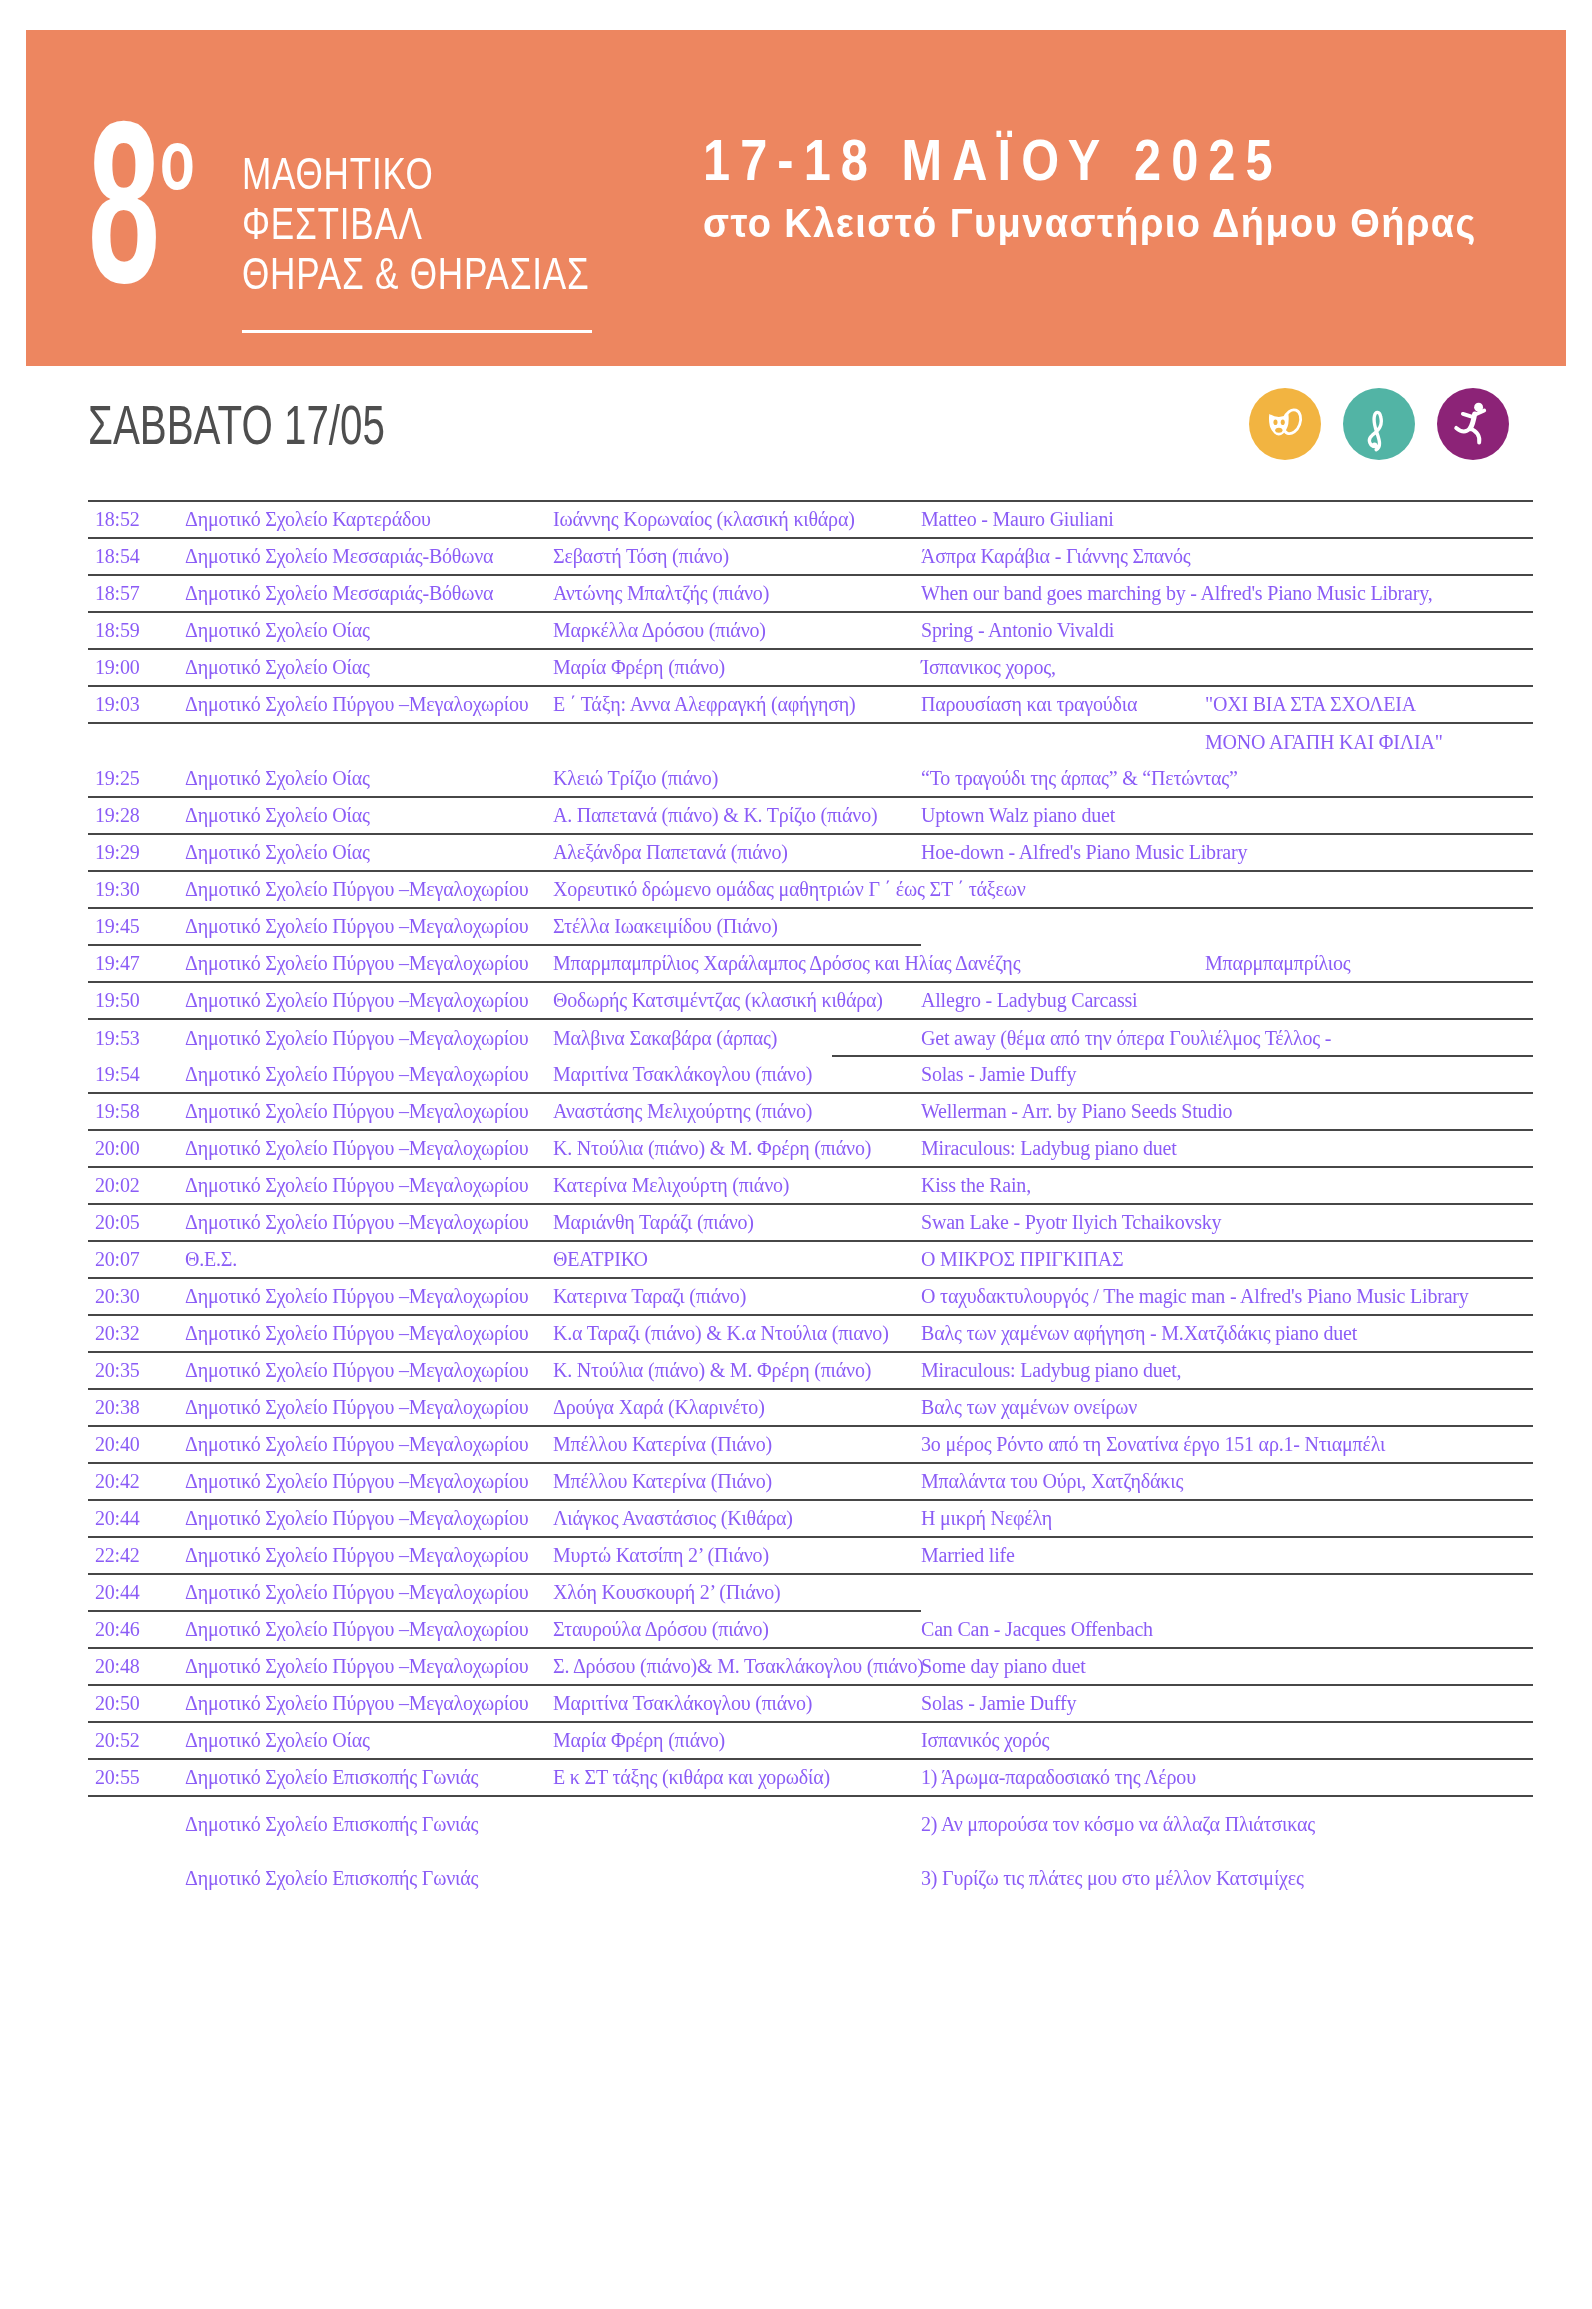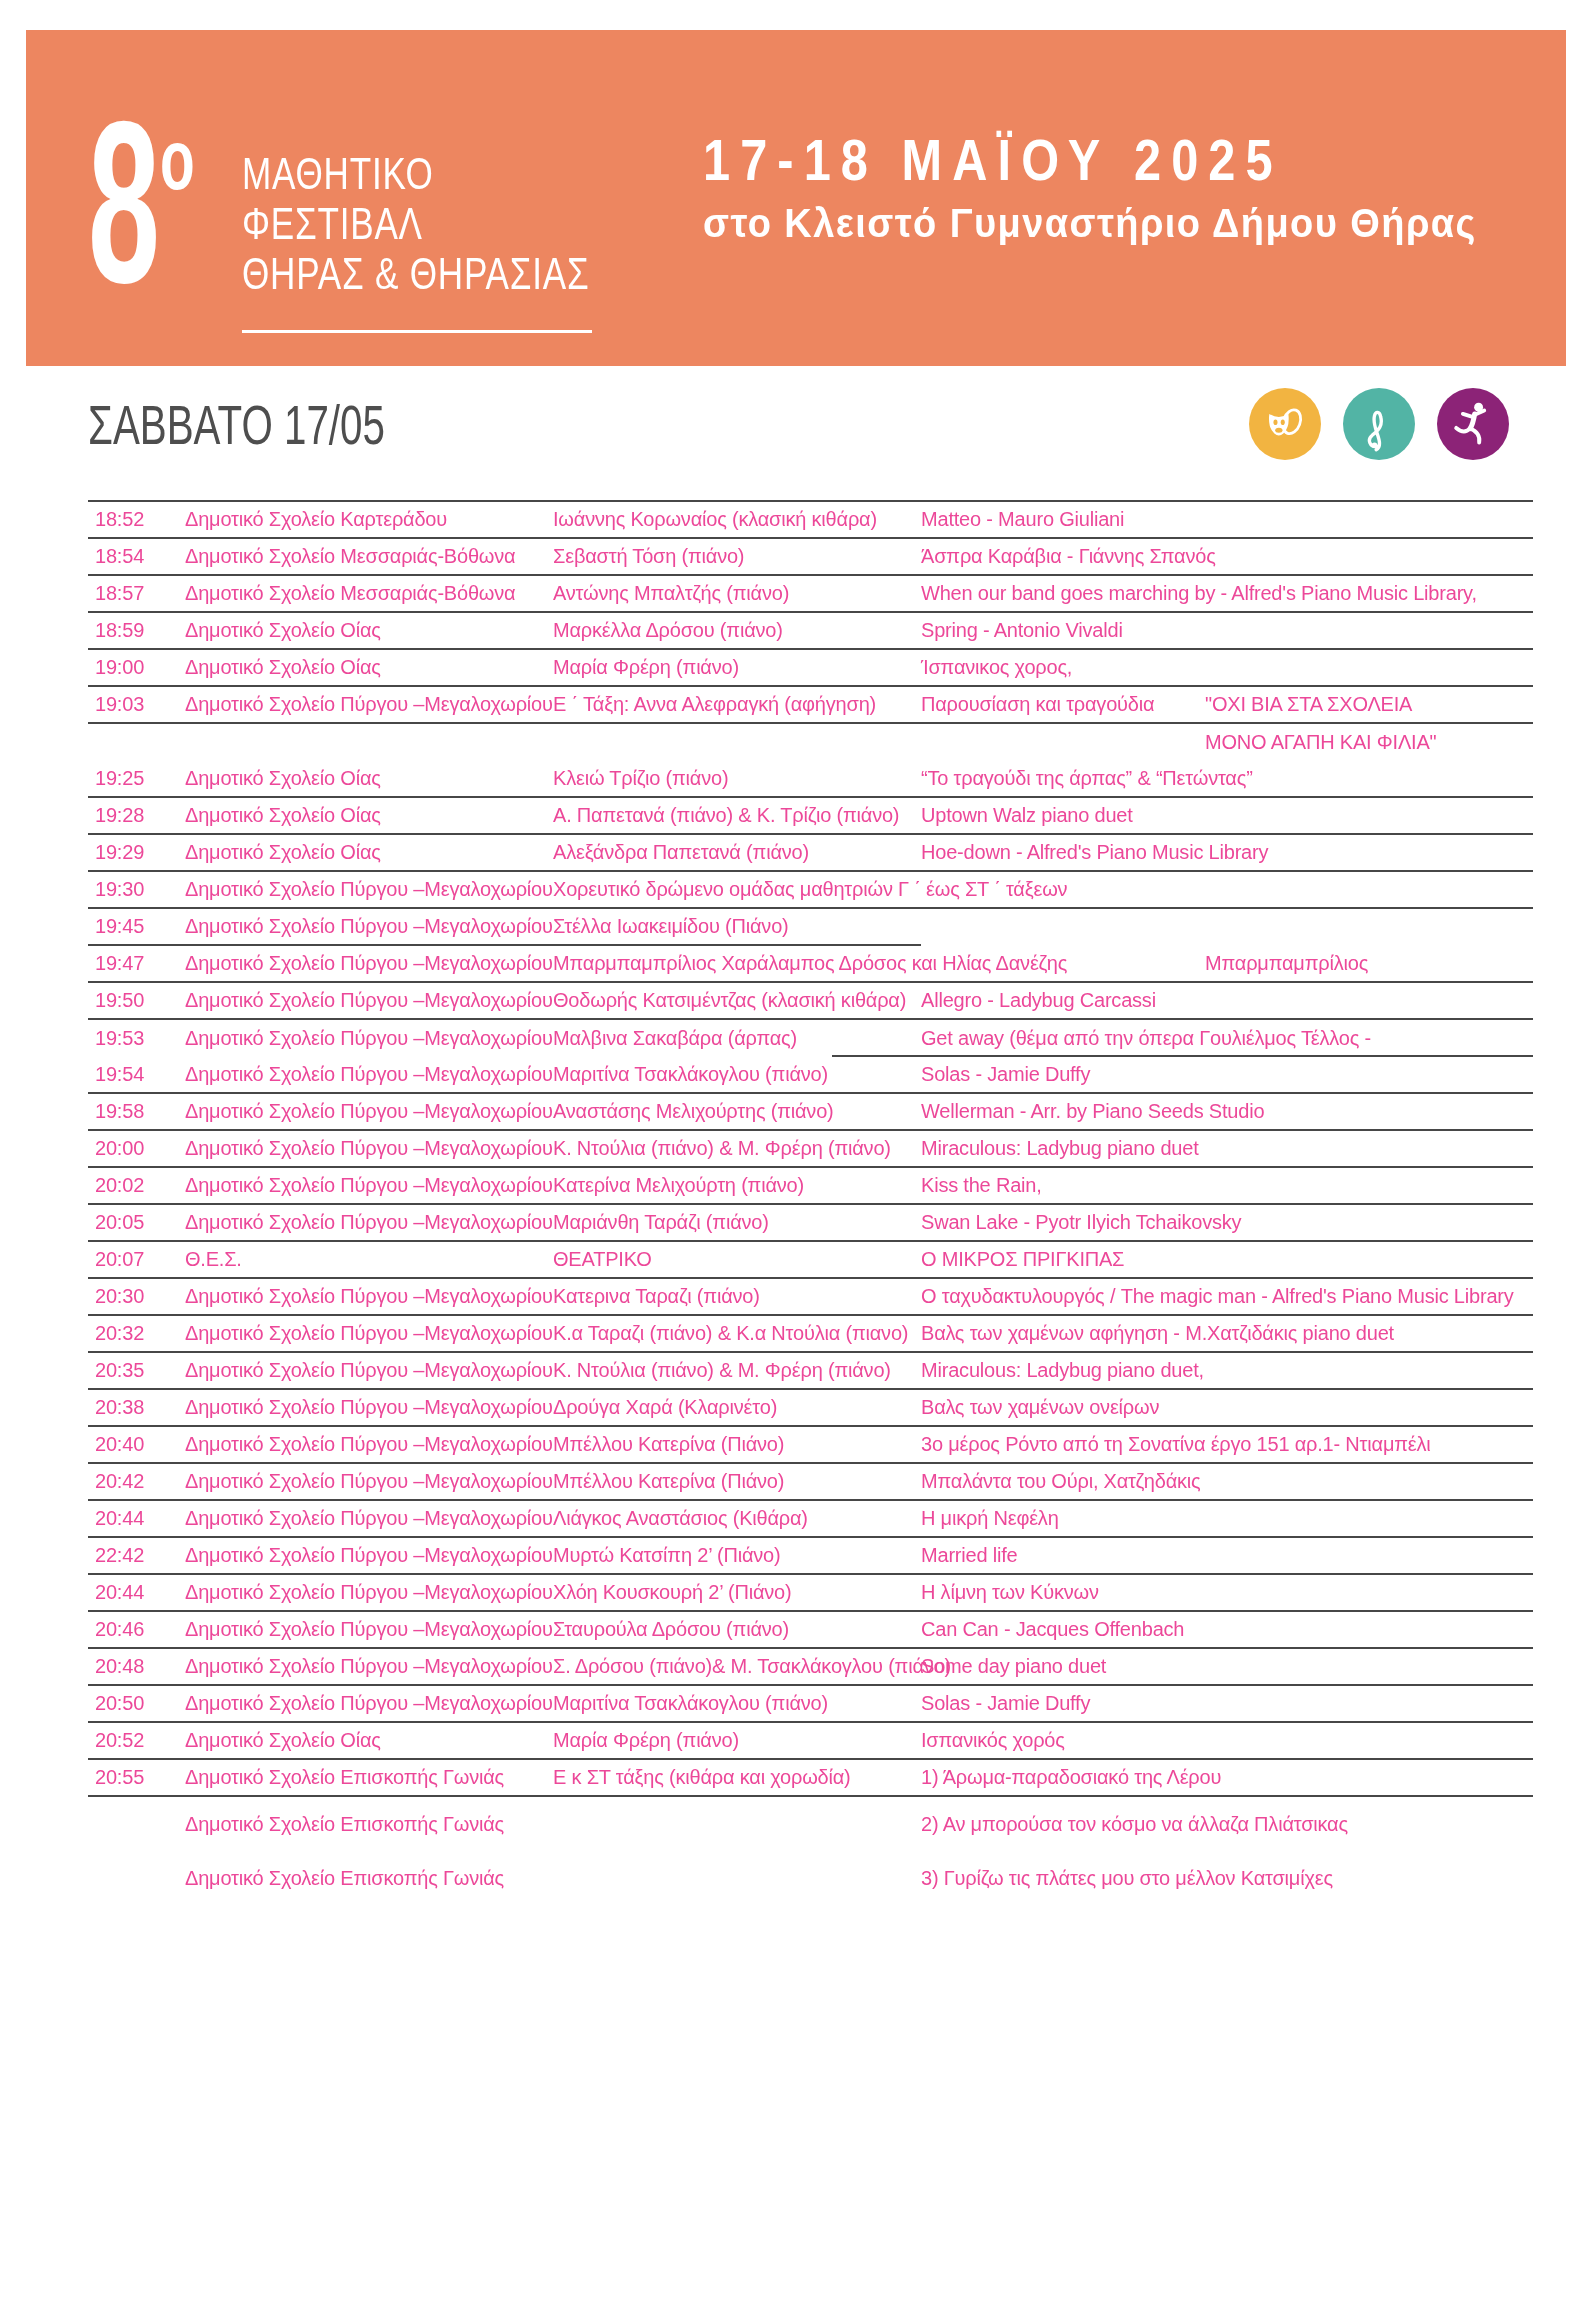--- a/index.html
+++ b/index.html
@@ -56,21 +56,21 @@
   .icon svg { width:56px; height:56px; }
 
   
   .schedule {
     position:absolute; left:88px; top:500px; width:1445px;
     border-top:2px solid #474747;
   }
   .row {
     display:grid; grid-template-columns:97px 368px 368px 612px;
     height:37px; position:relative;
-    font-size:20px; color:#ec4899; letter-spacing:-0.2px;
+    font-size:20px; color:#8b5cf6; letter-spacing:-0.2px;font-family:Liberation Serif, serif;
   }
   .row.tall { height:54px; }
   .cell { display:flex; align-items:center; white-space:nowrap; overflow:visible; }
   .cell.time { padding-left:7px; }
   .row.b-full > .cell { border-bottom:2px solid #474747; }
   .partline {
     position:absolute; left:744px; right:0; bottom:0; height:2px;
     background:#474747; display:none;
   }
   .row.b-piece .partline { display:block; }
@@ -352,23 +352,20 @@
       <div class="cell school">Δημοτικό Σχολείο Πύργου –Μεγαλοχωρίου</div>
       <div class="cell performer">Μυρτώ Κατσίπη 2’ (Πιάνο)</div>
       <div class="cell piece">
         <span>Married life</span>
       </div>
     </div>
     <div class="row b-full">
       <div class="cell time">20:44</div>
       <div class="cell school">Δημοτικό Σχολείο Πύργου –Μεγαλοχωρίου</div>
       <div class="cell performer">Χλόη Κουσκουρή 2’ (Πιάνο)</div>
-      <div class="cell piece">
-        <span>Η λίμνη των Κύκνων</span>
-      </div>
     </div>
     <div class="row b-full">
       <div class="cell time">20:46</div>
       <div class="cell school">Δημοτικό Σχολείο Πύργου –Μεγαλοχωρίου</div>
       <div class="cell performer">Σταυρούλα Δρόσου (πιάνο)</div>
       <div class="cell piece">
         <span>Can Can - Jacques Offenbach</span>
       </div>
     </div>
     <div class="row b-full">

